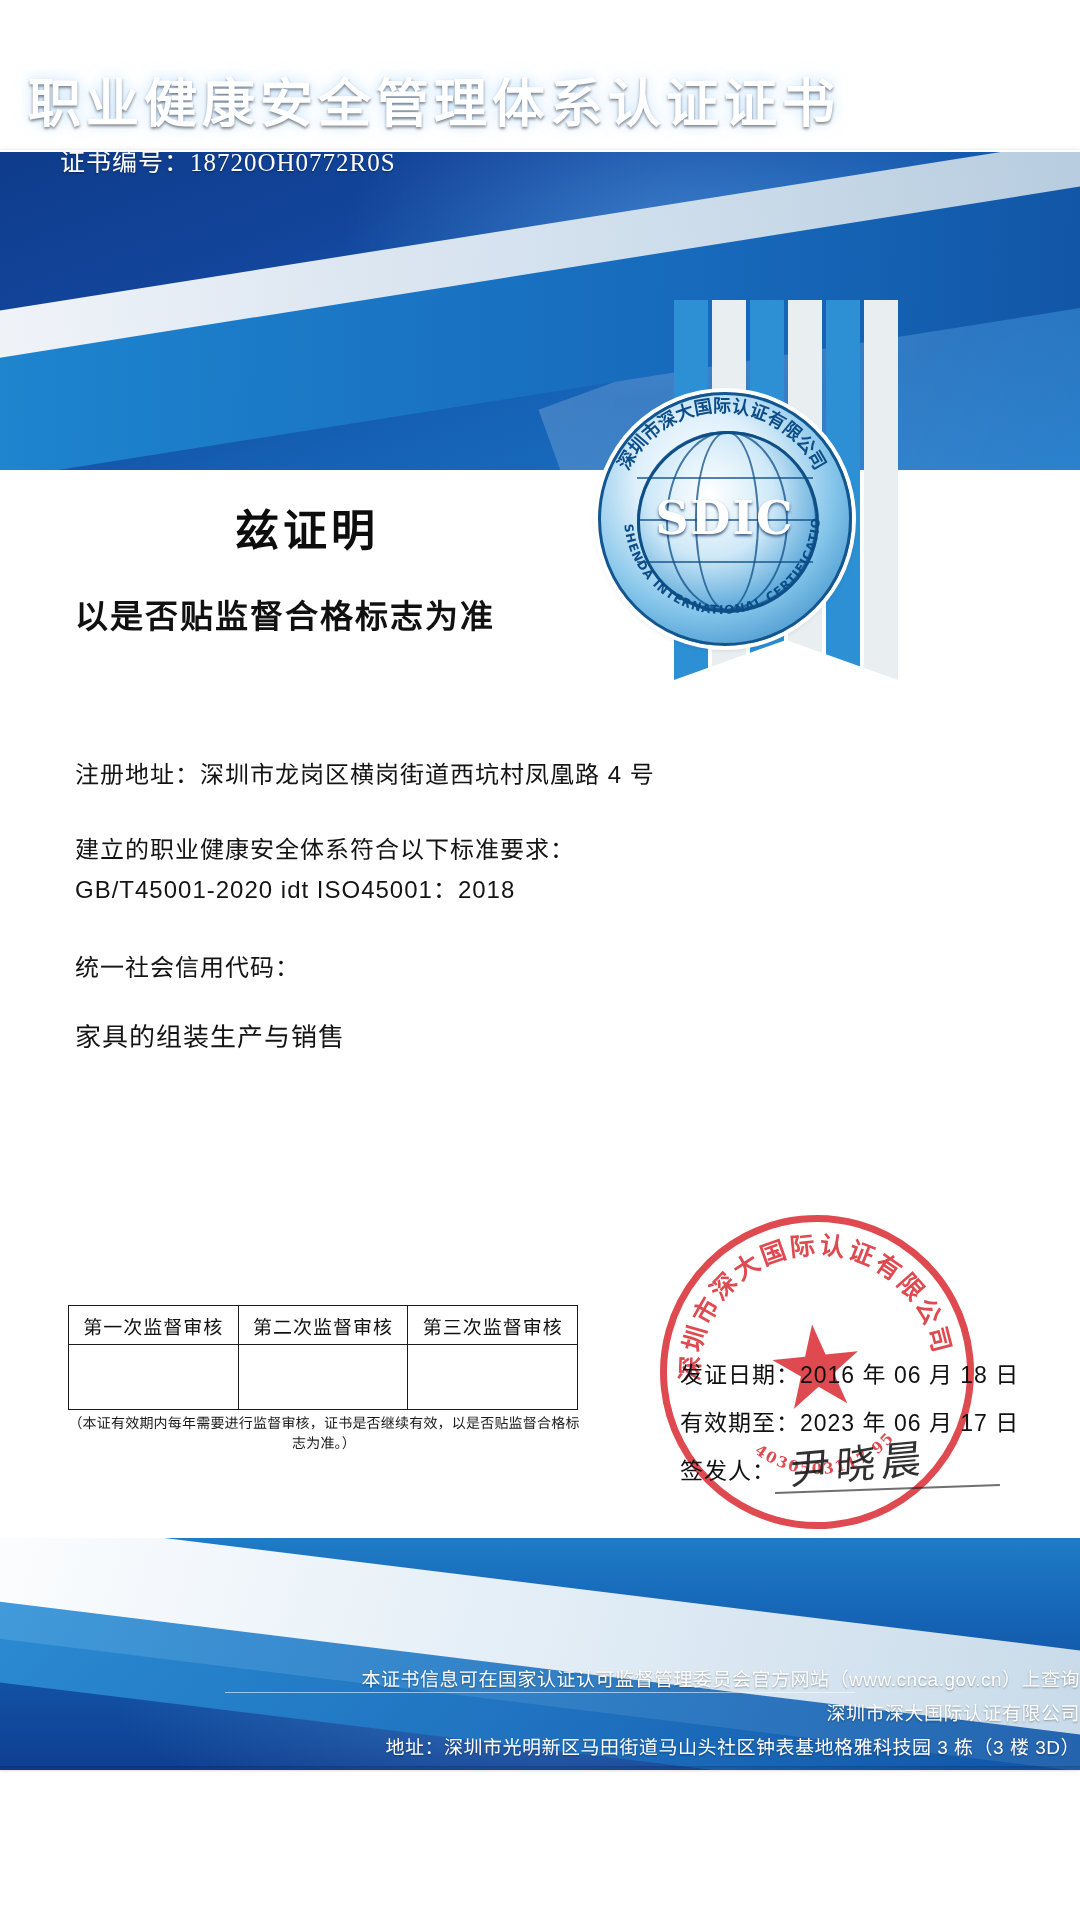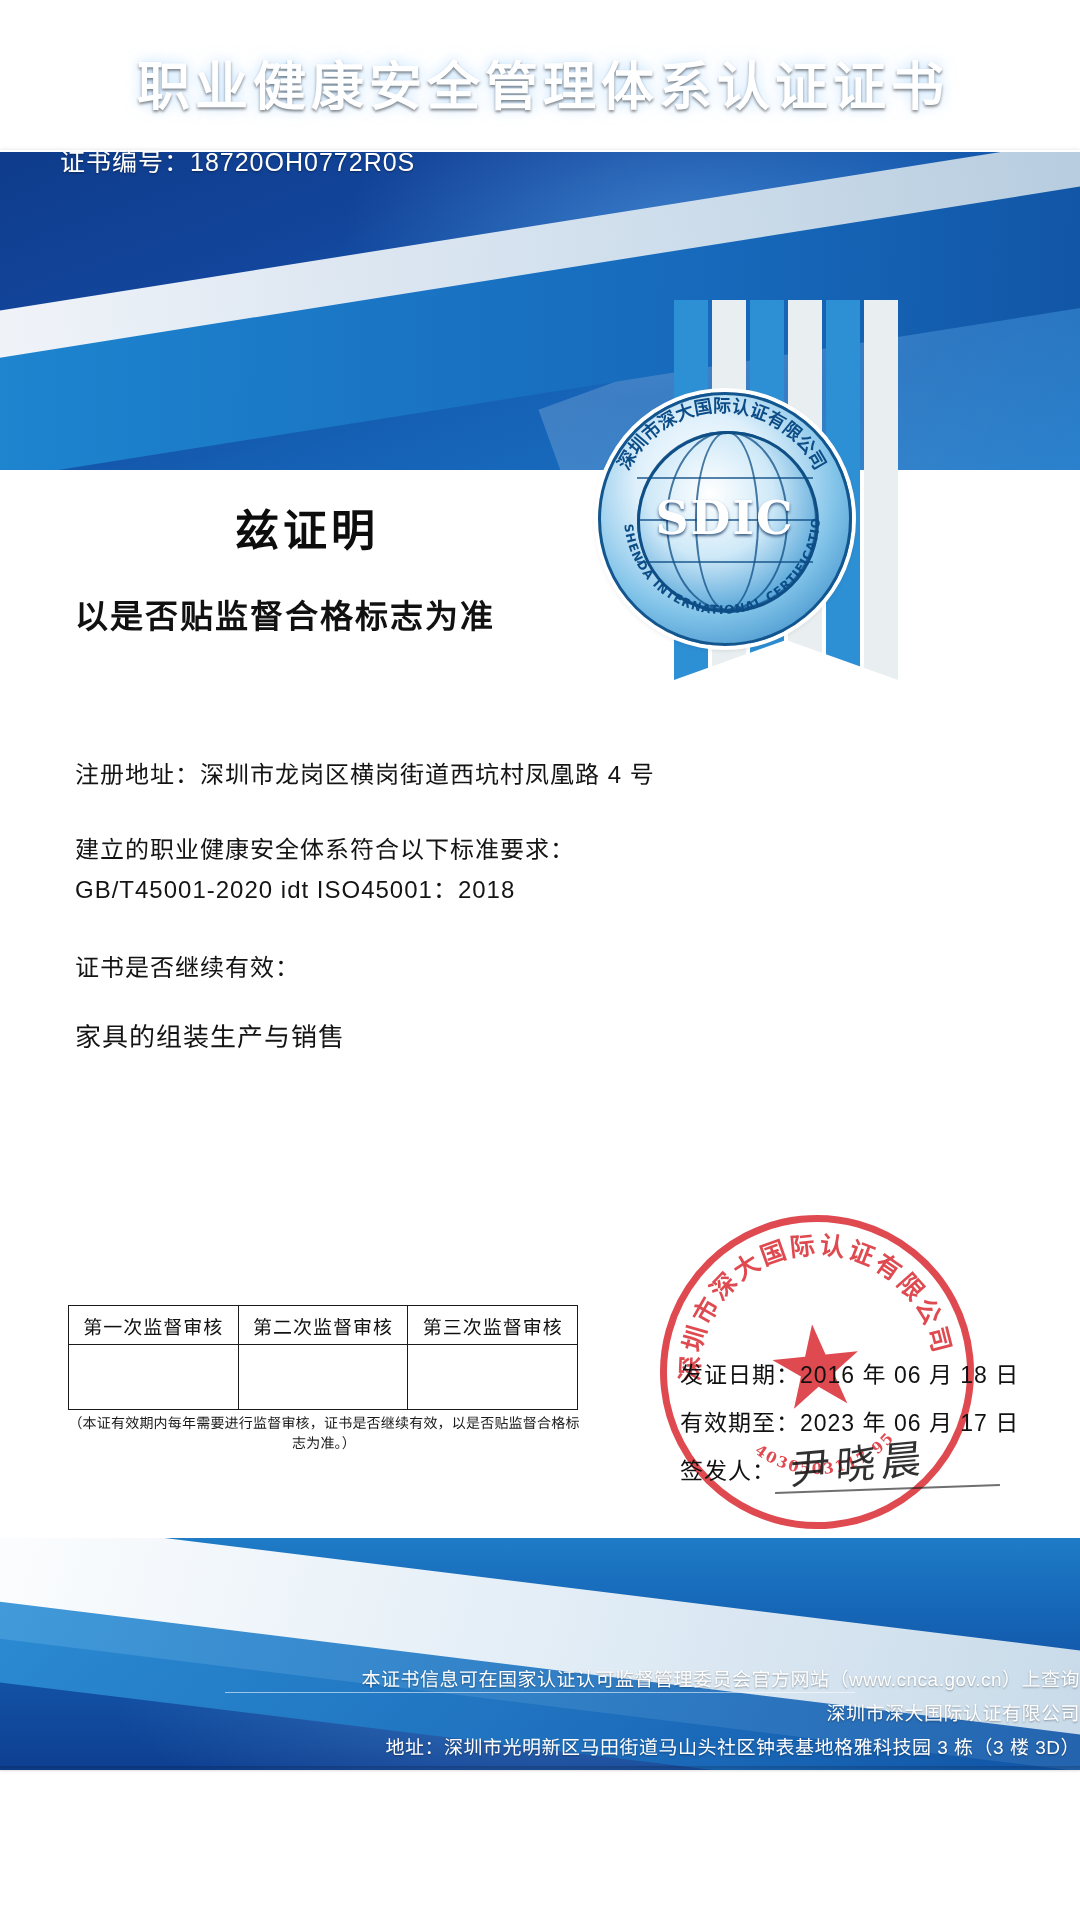--- a/index.html
+++ b/index.html
@@ -76,39 +76,40 @@
     left: 340px;
     top: -90px;
     width: 680px;
     height: 340px;
     background: radial-gradient(ellipse at center, rgba(120,190,255,0.38), rgba(120,190,255,0) 70%);
   }
 
   .cert-title {
     position: absolute;
     left: 28px;
-    top: 44px;
+    top: 61px;
     width: 1030px;
-    text-align: center;
+    text-align: left;
     font-family: "DejaVu Serif", "Liberation Serif", serif;
     font-weight: bold;
     font-size: 53px;
     letter-spacing: 5px;
     color: #ffffff;
     text-shadow: 0 2px 3px rgba(0,0,0,0.45), 0 0 14px rgba(140,200,255,0.55);
     white-space: nowrap;
   }
   .cert-number {
     position: absolute;
     left: 60px;
     top: 142px;
     font-size: 25px;
     color: #ffffff;
     letter-spacing: 1px;
     text-shadow: 0 1px 2px rgba(0,0,0,0.4);
+    font-family: Liberation Serif, serif;
   }
 
   
   .footer-band {
     position: absolute;
     left: 0;
     top: 1538px;
     width: 1080px;
     height: 232px;
     overflow: hidden;
@@ -490,21 +491,21 @@
       <textPath href="#arcBottom" startOffset="50%" text-anchor="middle">SHENZHEN SHENDA INTERNATIONAL CERTIFICATION CO., LTD</textPath>
     </text>
   </svg>
 
   <div class="body-area">
     <div class="zzm">兹证明</div>
     <div class="company">以是否贴监督合格标志为准</div>
     <div class="field f-addr">注册地址：深圳市龙岗区横岗街道西坑村凤凰路 4 号</div>
     <div class="field f-std1">建立的职业健康安全体系符合以下标准要求：</div>
     <div class="field f-std2">GB/T45001-2020 idt ISO45001：2018</div>
-    <div class="field f-scope1">证书是否继续有效：</div>
+    <div class="field f-scope1">统一社会信用代码：</div>
     <div class="field f-scope2">家具的组装生产与销售</div>
   </div>
 
   <table class="audit-table">
     <tbody>
         <tr class="head">
       <td>第一次监督审核</td>
       <td>第二次监督审核</td>
       <td>第三次监督审核</td>
     </tr>

